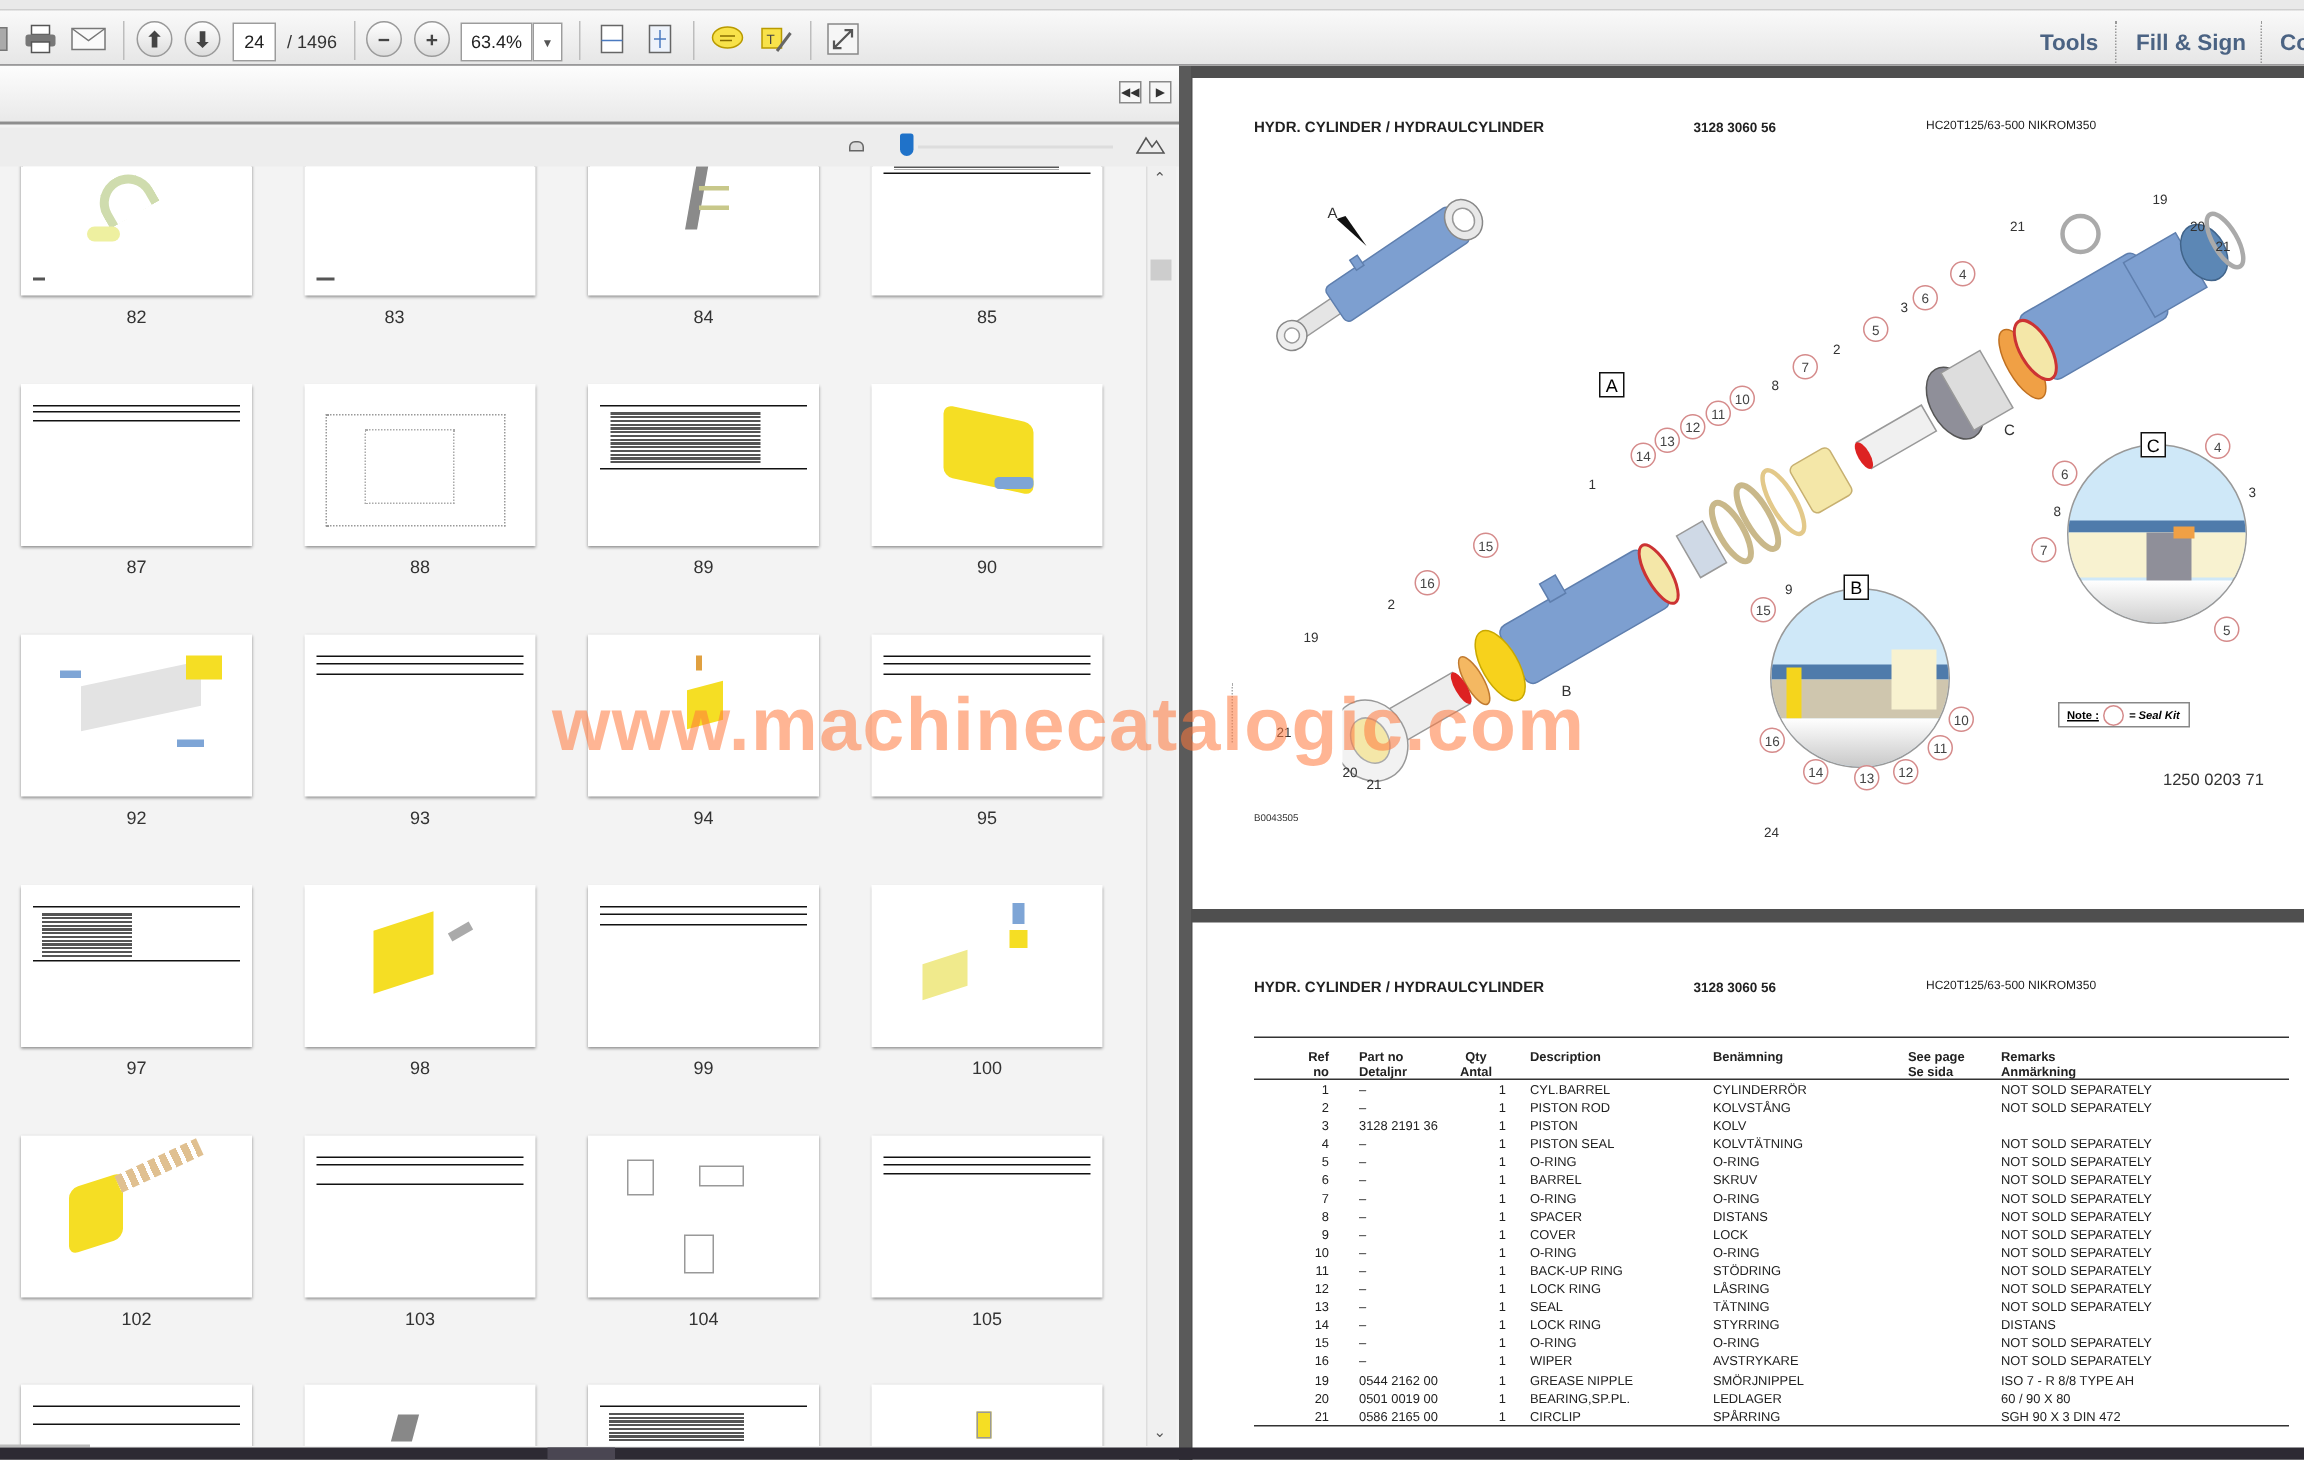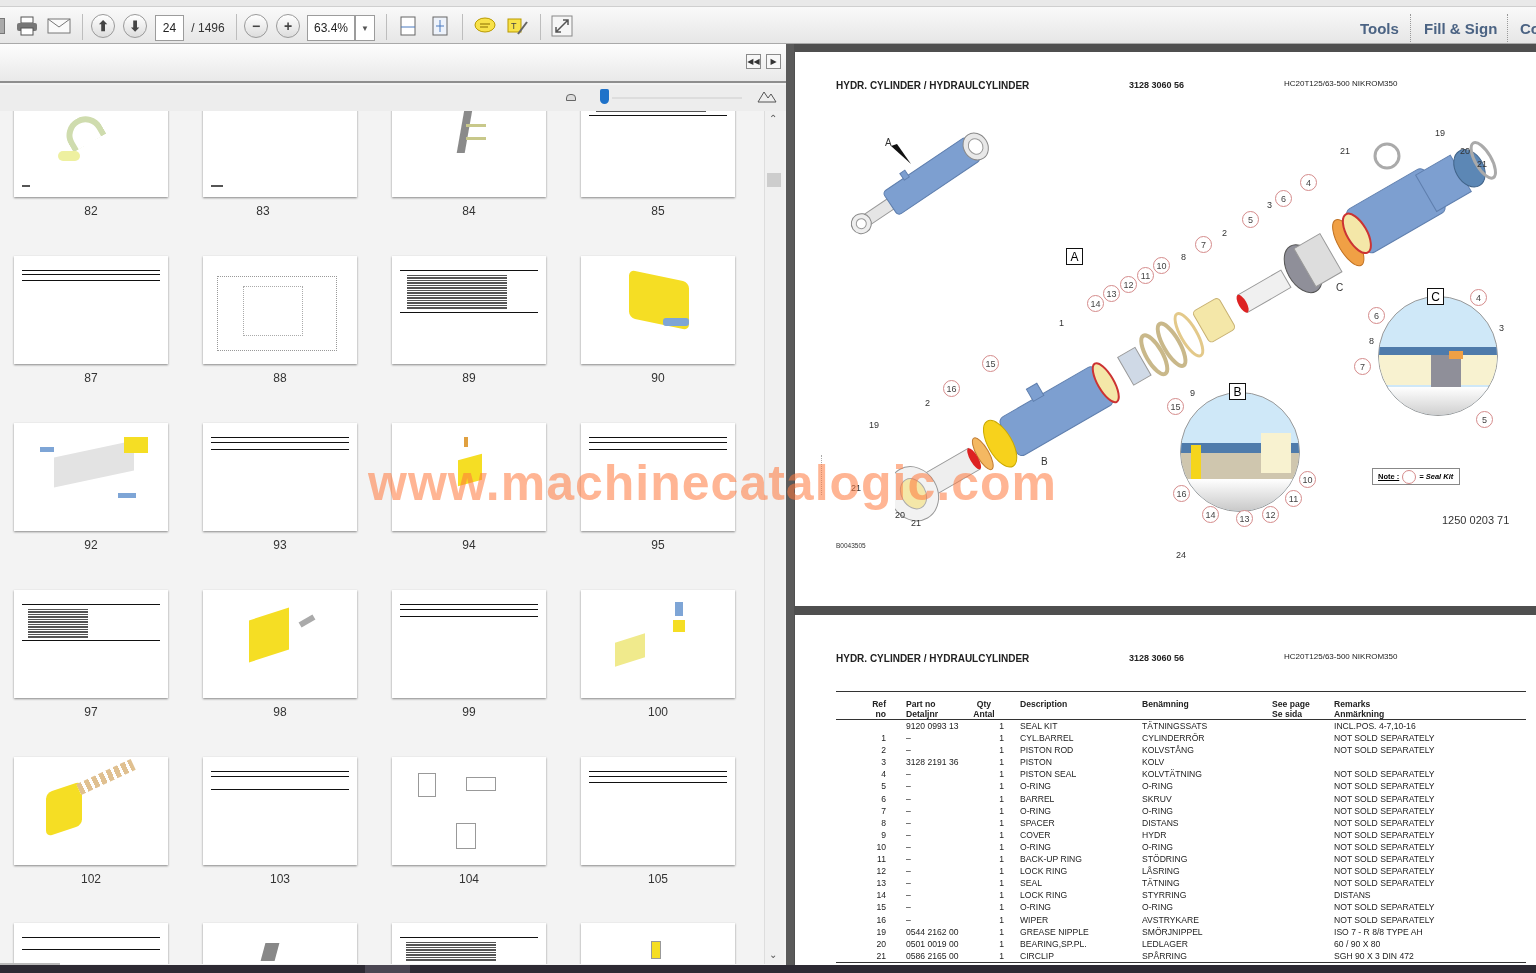--- a/index.html
+++ b/index.html
@@ -447,29 +447,20 @@
               <div>Se sida</div>
             </th>
           <th>
               <div>Remarks</div>
               <div>Anmärkning</div>
             </th>
         </tr>
       </thead>
       <tbody id="parts-body">
           <tr>
-            <td style="text-align:right"></td>
-            <td style="padding-left:18px">9120 0993 13</td>
-            <td style="text-align:right">1</td>
-            <td style="padding-left:14px">SEAL KIT</td>
-            <td>TÄTNINGSSATS</td>
-            <td></td>
-            <td>INCL.POS. 4-7,10-16</td>
-          </tr>
-          <tr>
             <td style="text-align:right">1</td>
             <td style="padding-left:18px">–</td>
             <td style="text-align:right">1</td>
             <td style="padding-left:14px">CYL.BARREL</td>
             <td>CYLINDERRÖR</td>
             <td></td>
             <td>NOT SOLD SEPARATELY</td>
           </tr>
           <tr>
             <td style="text-align:right">2</td>
@@ -532,21 +523,21 @@
             <td style="padding-left:14px">SPACER</td>
             <td>DISTANS</td>
             <td></td>
             <td>NOT SOLD SEPARATELY</td>
           </tr>
           <tr>
             <td style="text-align:right">9</td>
             <td style="padding-left:18px">–</td>
             <td style="text-align:right">1</td>
             <td style="padding-left:14px">COVER</td>
-            <td>HYDR</td>
+            <td>LOCK</td>
             <td></td>
             <td>NOT SOLD SEPARATELY</td>
           </tr>
           <tr>
             <td style="text-align:right">10</td>
             <td style="padding-left:18px">–</td>
             <td style="text-align:right">1</td>
             <td style="padding-left:14px">O-RING</td>
             <td>O-RING</td>
             <td></td>

